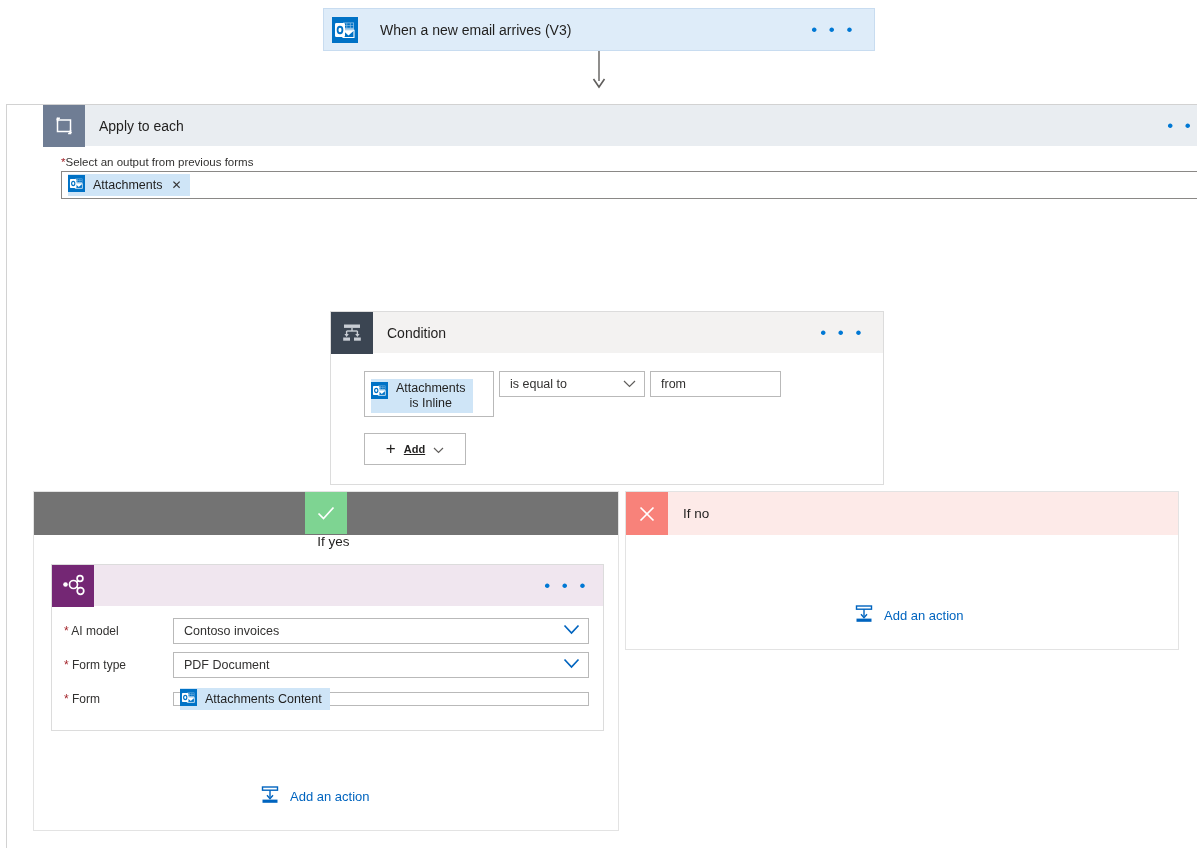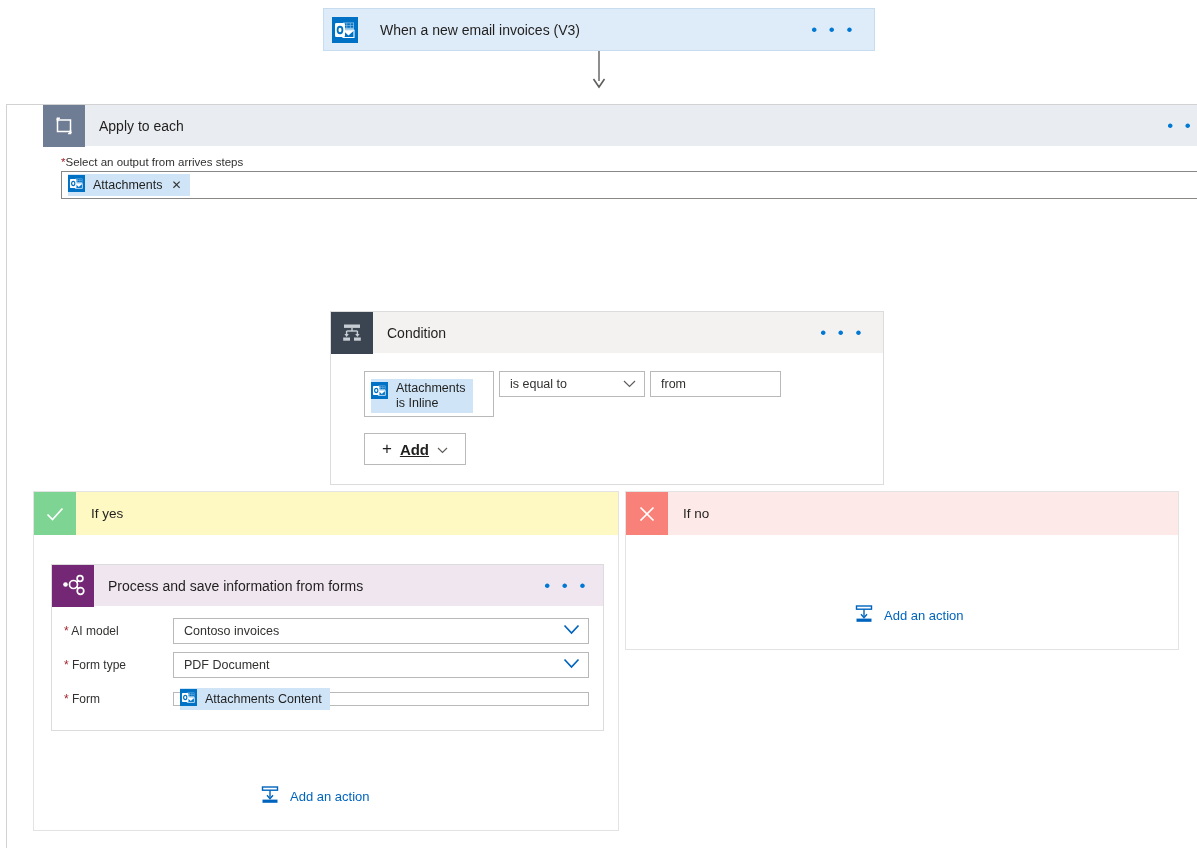--- a/index.html
+++ b/index.html
@@ -132,20 +132,21 @@
 
   
   #condition {
     position: absolute;
     left: 323px;
     top: 206px;
     width: 552px;
     height: 172px;
     background: #fff;
     border: 1px solid #dcdcdc;
+    text-align: center;
   }
   #condition .card-header { background: #f3f2f1; height: 41px; }
   #condition .card-icon { background: #3b4552; }
 
   .cond-body { padding: 18px 0 0 33px; }
   .cond-row { display: flex; align-items: flex-start; }
   .cond-operand {
     width: 130px;
     min-height: 46px;
     border: 1px solid #b9b9b9;
@@ -196,34 +197,34 @@
     border: 1px solid #b9b9b9;
     background: #fff;
     display: flex;
     align-items: center;
     justify-content: center;
     font-size: 13px;
     color: #201f1e;
     cursor: pointer;
   }
   .add-btn .plus { font-size: 17px; font-weight: 300; margin-right: 8px; }
-  .add-btn .lbl { font-weight: bold; font-size: 15px; text-decoration: underline; }
+  .add-btn .lbl { font-weight: bold; font-size: 11px; text-decoration: underline; }
   .add-btn .chev { margin-left: 8px; }
 
   
   #branch-yes {
     position: absolute;
     left: 26px;
     top: 386px;
     width: 584px;
     height: 338px;
     background: #fff;
     border: 1px solid #e3e3e3;
   }
-  #branch-yes .branch-header { background: #fef9c3; }
+  #branch-yes .branch-header { background: #737373; flex-direction: column; }
   #branch-yes .branch-icon { background: #7ed492; }
 
   #branch-no {
     position: absolute;
     left: 618px;
     top: 386px;
     width: 552px;
     height: 157px;
     background: #fff;
     border: 1px solid #e3e3e3;
@@ -326,21 +327,21 @@
         <rect x="11.8" y="8.8" width="2.7" height="1.9" fill="#0072c6"></rect>
         <rect x="15.2" y="8.8" width="2.7" height="1.9" fill="#0072c6"></rect>
         <rect x="18.6" y="8.8" width="2.6" height="1.9" fill="#0072c6"></rect>
         <path d="M11 13.5 L22 13.5 L16.5 18.5 Z" fill="#fff"></path>
         <path d="M11 13.2 L22 13.2 L22 20.5 L11 20.5 Z" fill="none" stroke="#fff" stroke-width="1.1"></path>
         <rect x="3" y="6" width="10" height="14" rx="1.2" fill="#fff"></rect>
         <ellipse cx="8" cy="13" rx="3.3" ry="4.2" fill="#0072c6"></ellipse>
         <ellipse cx="8" cy="13" rx="1.5" ry="2.2" fill="#fff"></ellipse>
       </svg>
     </span>
-    <span class="card-title">When a new email invoices (V3)</span>
+    <span class="card-title">When a new email arrives (V3)</span>
     <span class="ellipsis">• • •</span>
   </div>
 </div>
 
 <div id="arrow-1">
   <svg width="14" height="38" viewBox="0 0 14 38">
     <line x1="7" y1="0" x2="7" y2="30" stroke="#605e5c" stroke-width="1.4"></line>
     <path d="M1.5 28 L7 36 L12.5 28" fill="none" stroke="#605e5c" stroke-width="1.6"></path>
   </svg>
 </div>
@@ -355,21 +356,21 @@
         <path d="M2.9 4.6 L4.5 2.6 L6.1 4.6" fill="#fff"></path>
         <path d="M17.5 15 L17.5 18.4 L15.1 18.4" fill="none" stroke="#fff" stroke-width="1.5"></path>
         <path d="M19.1 17 L17.5 19 L15.9 17" fill="#fff"></path>
       </svg>
     </span>
     <span class="card-title">Apply to each</span>
     <span class="ellipsis">• • •</span>
   </div>
 
   <div class="field-label">
-    <span class="req-star">*</span><span>Select an output from arrives steps</span>
+    <span class="req-star">*</span><span>Select an output from previous forms</span>
   </div>
 
   <div class="token-input">
     <span class="token">
       <span class="tok-icon">
         <svg width="17" height="17" viewBox="0 0 26 26">
           <rect x="0" y="0" width="26" height="26" fill="#0072c6"></rect>
           <rect x="11" y="5.5" width="11" height="7.5" fill="#fff" opacity="0.55"></rect>
           <rect x="11.8" y="6.3" width="2.7" height="1.9" fill="#0072c6"></rect>
           <rect x="15.2" y="6.3" width="2.7" height="1.9" fill="#0072c6"></rect>
@@ -478,21 +479,20 @@
         <span class="card-icon">
           <svg width="27" height="27" viewBox="0 0 27 27">
             <circle cx="5.5" cy="12.5" r="2.3" fill="#fff"></circle>
             <circle cx="13.5" cy="12.5" r="4" fill="none" stroke="#fff" stroke-width="1.7"></circle>
             <circle cx="20" cy="6.5" r="2.9" fill="none" stroke="#fff" stroke-width="1.7"></circle>
             <circle cx="20.5" cy="19" r="3.3" fill="none" stroke="#fff" stroke-width="1.7"></circle>
             <line x1="16.3" y1="10.4" x2="17.9" y2="8.5" stroke="#fff" stroke-width="1.7"></line>
             <line x1="16.7" y1="14.8" x2="18.2" y2="16.6" stroke="#fff" stroke-width="1.7"></line>
           </svg>
         </span>
-        <span class="card-title">Process and save information from forms</span>
         <span class="ellipsis">• • •</span>
       </div>
 
       <div class="ai-body">
 
         <div class="ai-row">
           <span class="lbl"><span class="req-star">*</span> <span>AI model</span></span>
           <span class="ai-field">
             <span>Contoso invoices</span>
             <span class="chev">

